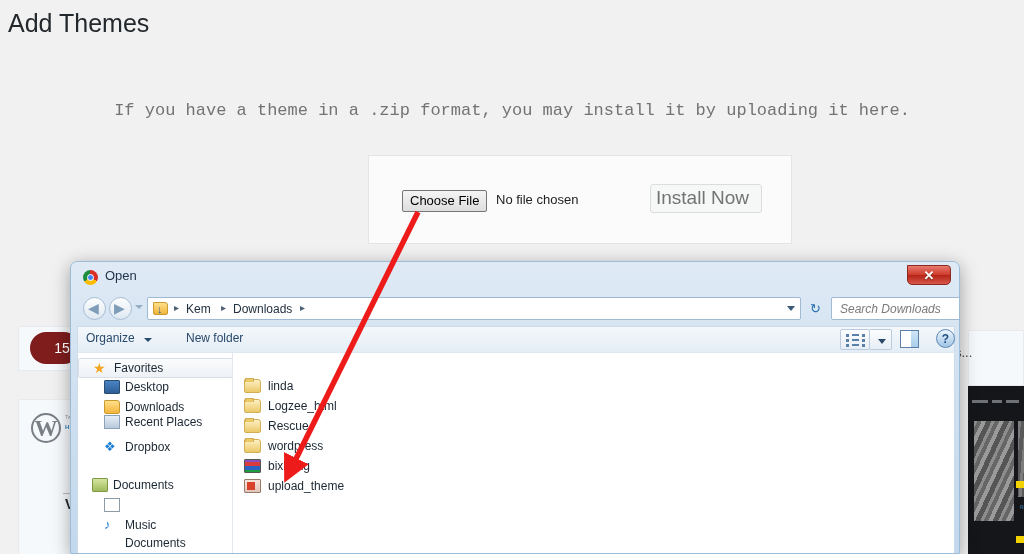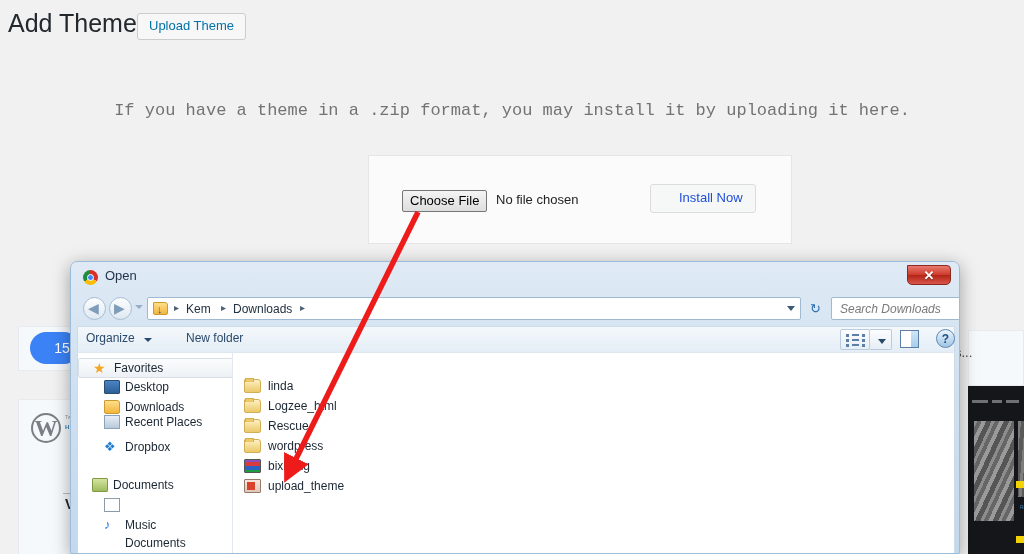--- a/index.html
+++ b/index.html
@@ -43,33 +43,33 @@
     font-size:13px; color:#000; padding:2px 7px 3px 7px;
     line-height:15px; cursor:pointer;
     font-family:"Liberation Sans", sans-serif;
   }
   #no-file-chosen {
     position:absolute; left:127px; top:36px;
     font-size:13px; color:#222;
   }
   #install-now-btn {
     position:absolute; left:281px; top:28px;
-    padding:5px 12px 6px 28px; font-size:13px;
-    color:#1d4ed8; background:#f6f7f7; border:1px solid #dcdcde;
+    padding:5px 12px 6px 5px; font-size:19px;
+    color:#737373; background:#f6f7f7; border:1px solid #dcdcde;
     border-radius:3px; line-height:16px; cursor:default;
   }
 
   
   #theme-card-a {
     position:absolute; left:18px; top:326px; width:56px; height:45px;
     background:#f6f9fc; border:1px solid #e8eaed;
   }
   #update-count-badge {
     position:absolute; left:30px; top:332px; width:50px; height:32px;
-    background:#3b82f6; border-radius:16px;
+    background:#7f1d1d; border-radius:16px;
     color:#fff; font-size:14px; text-align:center; line-height:32px;
     padding-left:14px;
   }
   #theme-card-b {
     position:absolute; left:18px; top:399px; width:56px; height:196px;
     background:#f6f9fc; border:1px solid #e8eaed; overflow:hidden;
   }
   #wp-logo-circle {
     position:absolute; left:12px; top:13px; width:30px; height:30px;
     border-radius:50%; border:2px solid #7a7f85; color:#7a7f85;
@@ -351,21 +351,20 @@
     pointer-events:none;
   }
 </style>
 </head>
 <body>
 
 <div id="wp-page">
 
   <div id="wp-header">
     <div id="page-title">Add Themes</div>
-    <div id="upload-theme-btn">Upload Theme</div>
   </div>
 
   <div id="upload-instructions">If you have a theme in a .zip format, you may install it by uploading it here.</div>
 
   <div id="upload-box">
     <div id="choose-file-btn">Choose File</div>
     <div id="no-file-chosen">No file chosen</div>
     <div id="install-now-btn">Install Now</div>
   </div>
 

